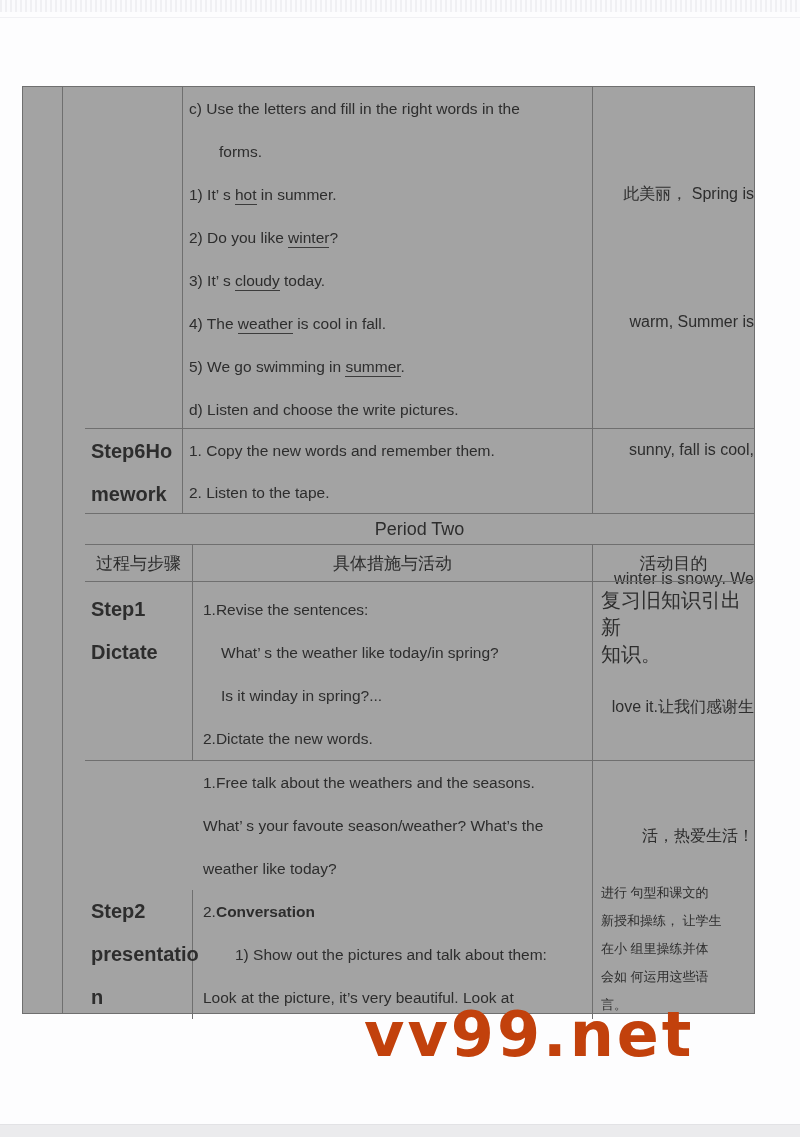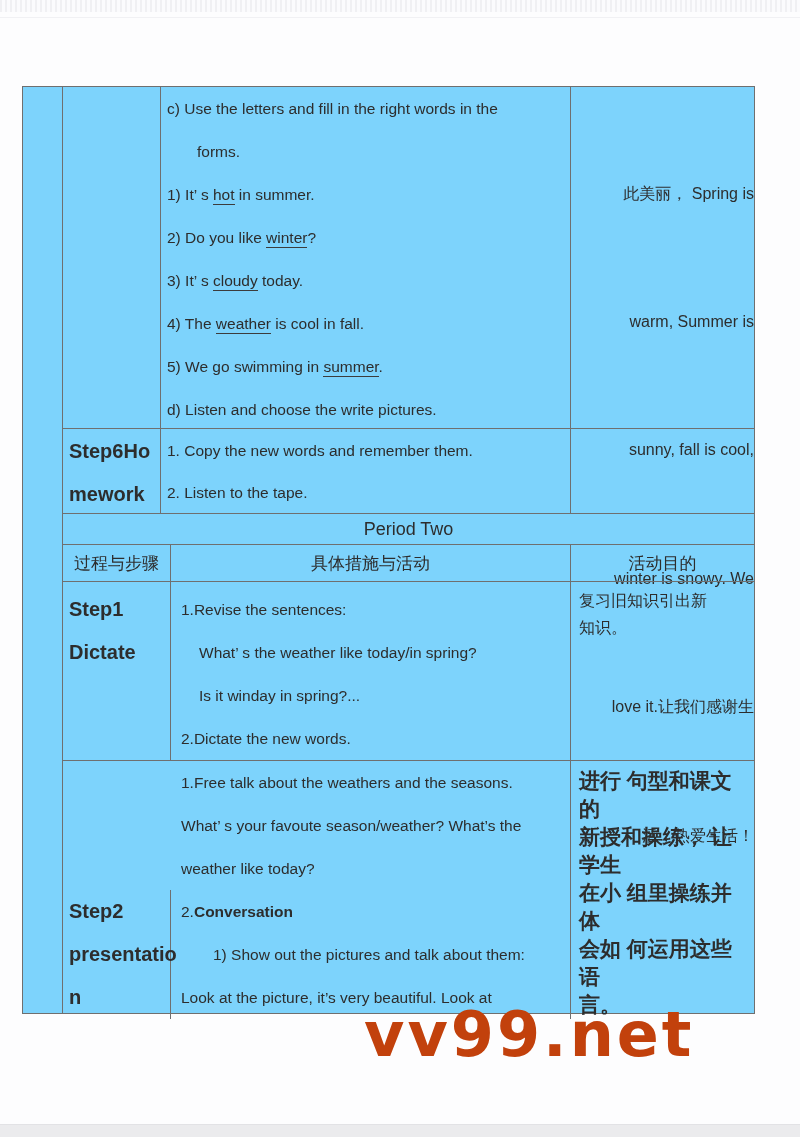--- a/index.html
+++ b/index.html
@@ -24,21 +24,21 @@
   .watermark {
     position:absolute; left:364px; top:998px;
     font-family:"DejaVu Sans", sans-serif;
     font-size:62px; font-weight:bold; letter-spacing:3px;
     color:#c2410c; user-select:none;
   }
 
   .tbl {
     position:absolute; left:22px; top:86px; width:733px; height:928px;
     display:flex; box-sizing:border-box;
-    border:1px solid #6f6f6f; background:#7dd3fc;
+    border:1px solid #6f6f6f; background:#a3a3a3;gap:22px;
   }
   .col-narrow { flex:none; width:39px; border-right:1px solid #6f6f6f; }
   .main { flex:1; min-width:0; display:flex; flex-direction:column; }
   .row { display:flex; flex:none; box-sizing:border-box; }
   .bT { border-top:1px solid #6f6f6f; }
   .cell { box-sizing:border-box; min-width:0; }
   .bR { border-right:1px solid #6f6f6f; }
 
   
   .stepcol-u { width:98px; }
@@ -66,22 +66,22 @@
   .ind32 { padding-left:42px !important; }
 
   .steptxt { font-weight:bold; font-size:20px; line-height:43px; padding-left:6px; white-space:pre; }
   .u { border-bottom:1.5px solid #3c3c3c; padding-bottom:1px; }
   .b { font-weight:bold; }
 
   .period { font-size:18px; }
   .hdr { display:flex; align-items:center; justify-content:center; font-size:17px; white-space:nowrap; }
 
   .aim-a { font-size:16px; line-height:42.8px; padding-left:9px; white-space:pre;text-align:right; }
-  .aim-s { font-size:16px; padding:5px 4px 0 8px; line-height:27px; }
-  .aim-s2 { font-size:21px; padding:1px 4px 0 8px; line-height:28px;font-weight:bold; }
+  .aim-s { font-size:20px; padding:5px 4px 0 8px; line-height:27px; }
+  .aim-s2 { font-size:13px; padding:1px 4px 0 8px; line-height:28px; }
 </style>
 </head>
 <body>
 
 <div class="page">
   <div class="top-texture"></div>
   <div class="top-line"></div>
 
   <div class="tbl">
     <div class="col-narrow"></div>

